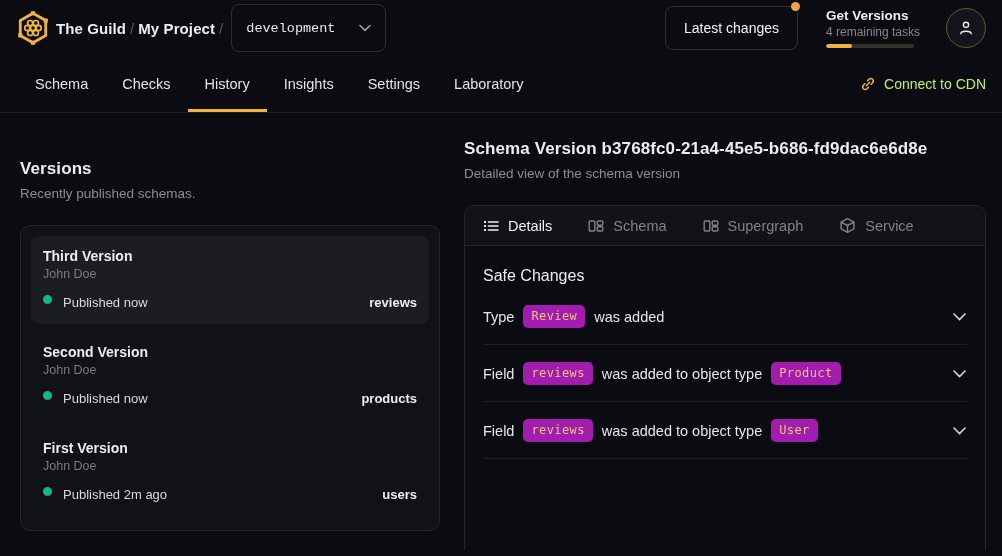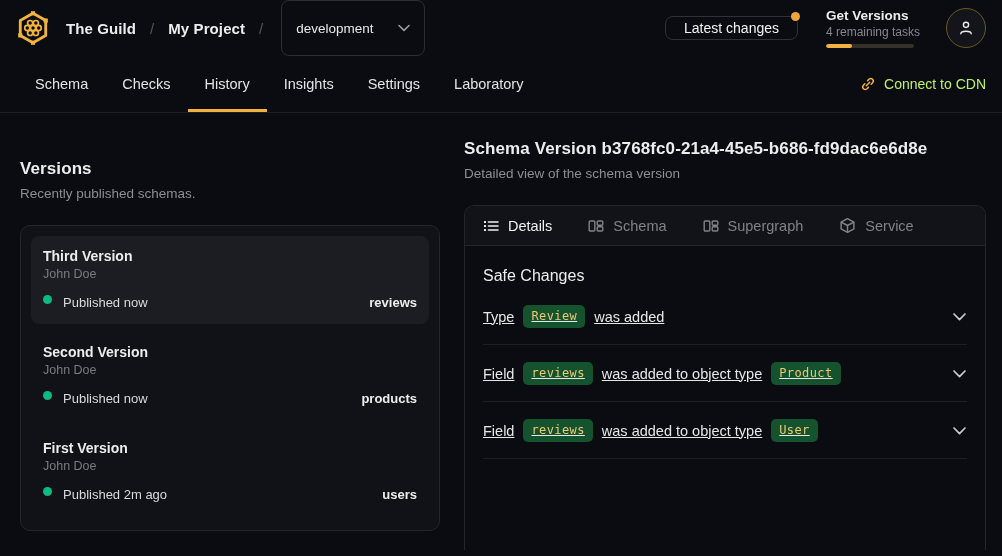--- a/index.html
+++ b/index.html
@@ -7,31 +7,31 @@
   body {
     background:#0a0c11;
     color:#e8e9eb;
     font-family:"Liberation Sans", sans-serif;
     -webkit-font-smoothing:antialiased;
   }
   svg { display:block; }
 
   
   .topbar { height:56px; display:flex; align-items:center; justify-content:space-between; padding:0 16px 0 14px; }
-  .brand-row { display:flex; align-items:center; gap:14px; font-size:15px; }
+  .brand-row { display:flex; align-items:center; gap:4px; font-size:15px; }
   .logo { cursor:pointer; }
   .crumb { font-weight:600; color:#eceded; cursor:pointer; letter-spacing:.1px; }
   .sep { color:#53565c; font-size:15px; }
   .env-btn { background:transparent; border:1px solid #2b2d33; border-radius:8px; color:#e8e9eb;
-    font-size:13.5px; height:56px; padding:0 14px; display:flex; align-items:center; gap:24px;
-    font-family:Liberation Sans, sans-serif; cursor:pointer; margin-left:4px; }
+    font-size:13.5px; height:48px; padding:0 14px; display:flex; align-items:center; gap:24px;
+    font-family:Liberation Mono, monospace; cursor:pointer; margin-left:4px; }
   .topbar-right { display:flex; align-items:center; gap:28px; }
   .latest-wrap { position:relative; }
   .latest-btn { background:transparent; border:1px solid #2f3237; border-radius:8px; color:#f2f3f4;
-    font-size:14px; height:24px; padding:0 18px; font-family:inherit; cursor:pointer; }
+    font-size:14px; height:44px; padding:0 18px; font-family:inherit; cursor:pointer; }
   .notif-dot { position:absolute; top:-4px; right:-2px; width:9px; height:9px; border-radius:50%; background:#f0a43c; }
   .get-started { width:92px; cursor:pointer; }
   .gs-title { font-size:13.5px; font-weight:700; color:#eceded; }
   .gs-sub { font-size:12px; color:#84878d; margin-top:2px; white-space:nowrap; }
   .gs-track { margin-top:5px; height:4px; width:88px; border-radius:2px; background:#35302a; overflow:hidden; }
   .gs-fill { height:100%; background:#f1b33f; border-radius:2px; }
   .avatar { width:40px; height:40px; border-radius:50%; border:1.5px solid #6d5824; background:#13151a;
     display:flex; align-items:center; justify-content:center; cursor:pointer; padding:0; }
 
   
@@ -67,23 +67,23 @@
   .detail-card { margin-top:24px; border:1px solid #24262b; border-bottom:none;
     border-radius:10px 10px 0 0; height:345px; overflow:hidden; }
   .detail-tabs { display:flex; gap:36px; align-items:center; padding:11px 18px;
     background:#111318; border-bottom:1px solid #24262b; }
   .dtab { display:flex; align-items:center; gap:9px; background:none; border:none; padding:0;
     font-size:14.5px; color:#808287; font-weight:500; font-family:inherit; cursor:pointer; }
   .dtab.active { color:#f0f1f2; }
   .detail-body { padding:0 18px; }
   .detail-body h3 { margin:21px 0 3px; font-size:16px; font-weight:400; color:#eceded; }
   .change-row { display:flex; align-items:center; gap:9px; padding:17px 0 16px;
-    border-bottom:1px solid #1d1f24; font-size:14.5px; color:#e6e7e9; cursor:pointer;text-decoration:underline; }
+    border-bottom:1px solid #1d1f24; font-size:14.5px; color:#e6e7e9; cursor:pointer; }
   .c-badge { font-family:"DejaVu Sans Mono", monospace; font-size:12px; color:#edc875;
-    background:#14532d; padding:4px 8px 5px; border-radius:5px; letter-spacing:.4px; }
+    background:#a21caf; padding:4px 8px 5px; border-radius:5px; letter-spacing:.4px; }
   .chev { margin-left:auto; color:#c9cbcf; cursor:pointer; }
 </style>
 </head>
 <body>
 
 <header class="topbar">
   <div class="brand-row">
     <span class="logo">
       <svg width="38" height="38" viewBox="0 0 40 40" fill="none">
         <path d="M20 4.5 L33.4 12.2 V27.8 L20 35.5 L6.6 27.8 V12.2 Z" stroke="#f1b33f" stroke-width="3" stroke-linejoin="round"></path>

